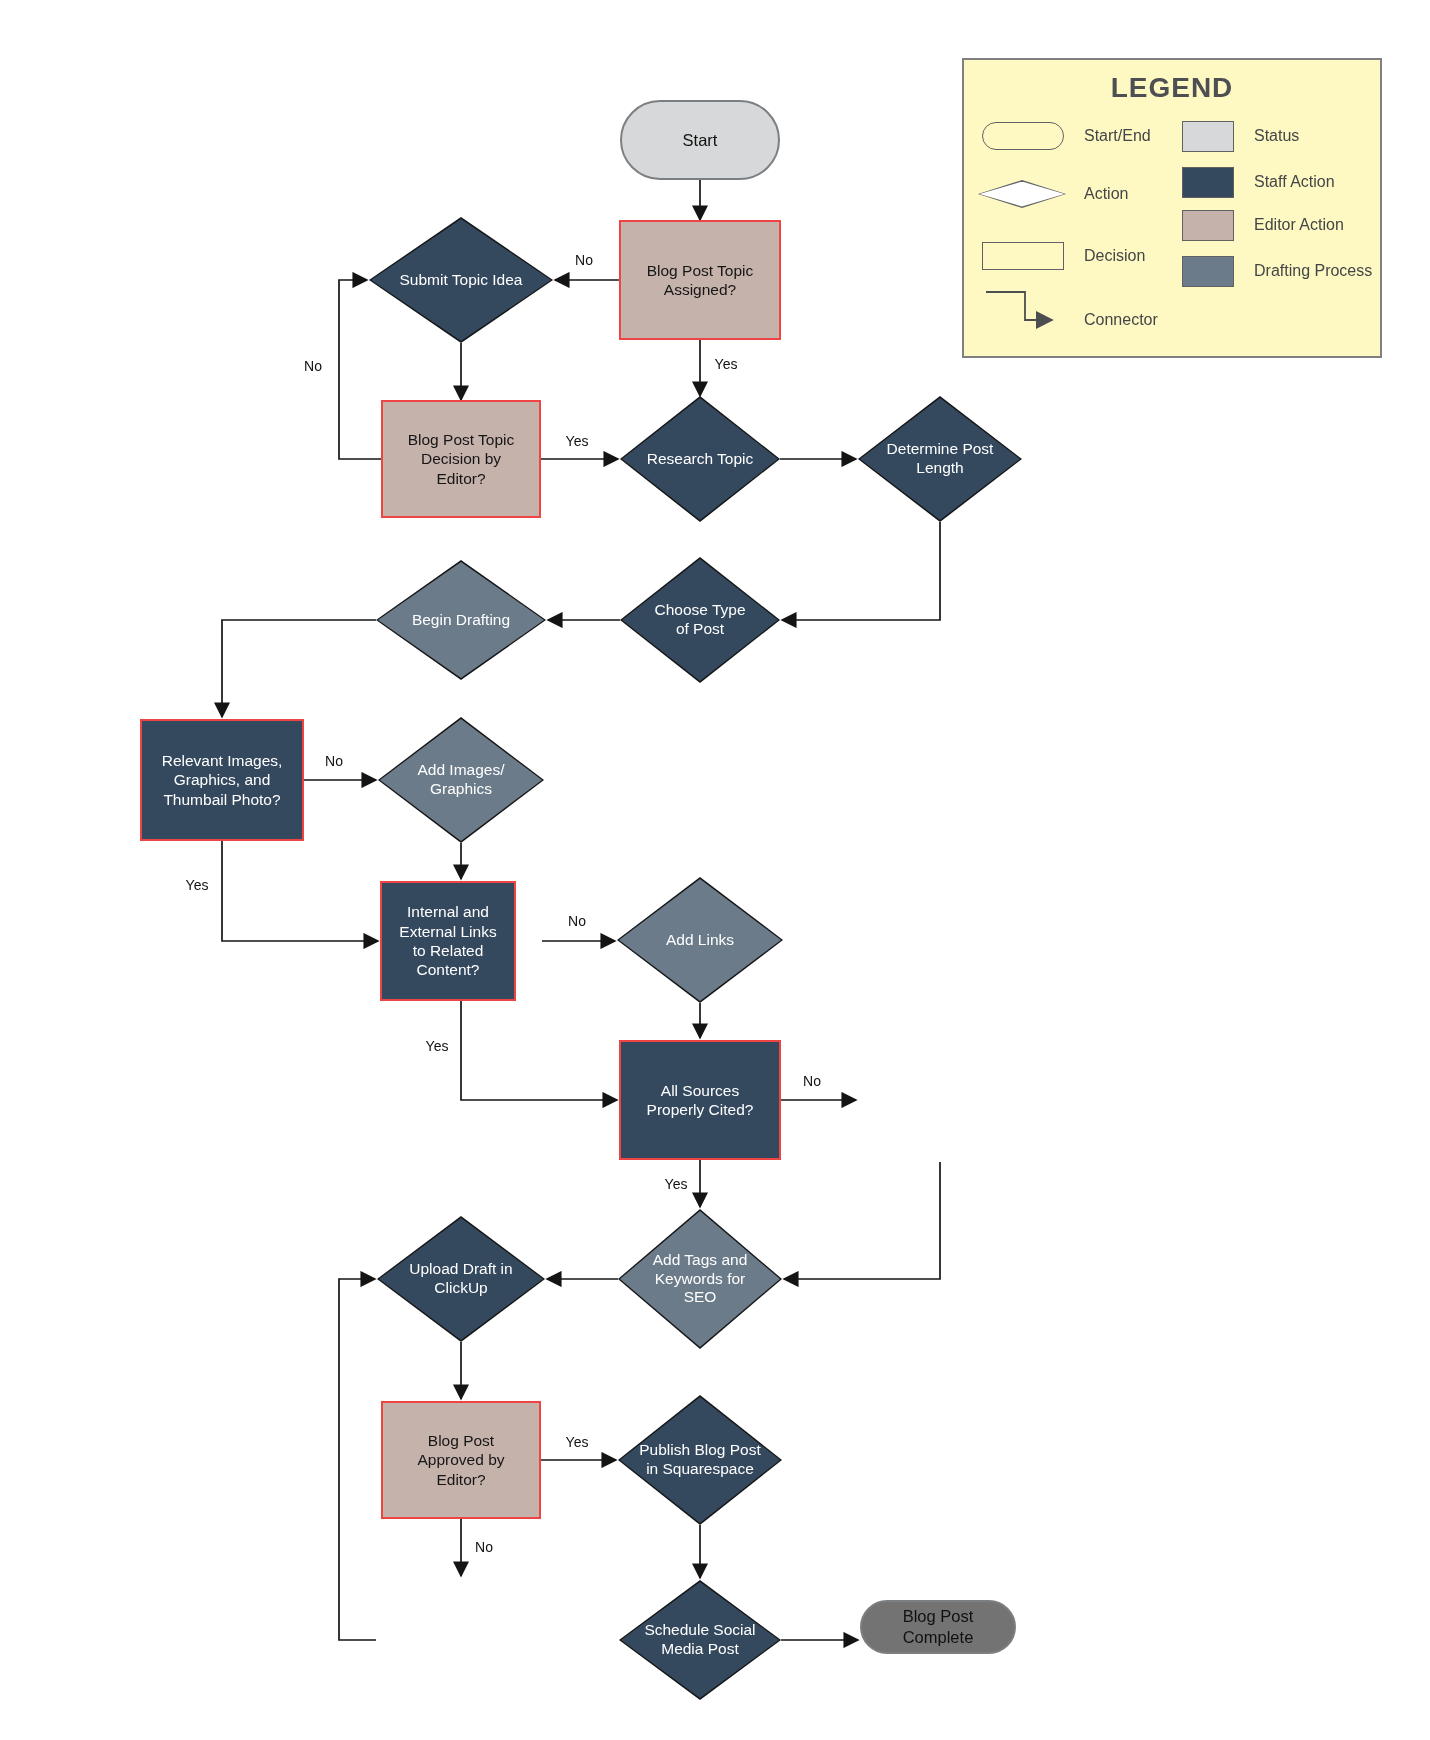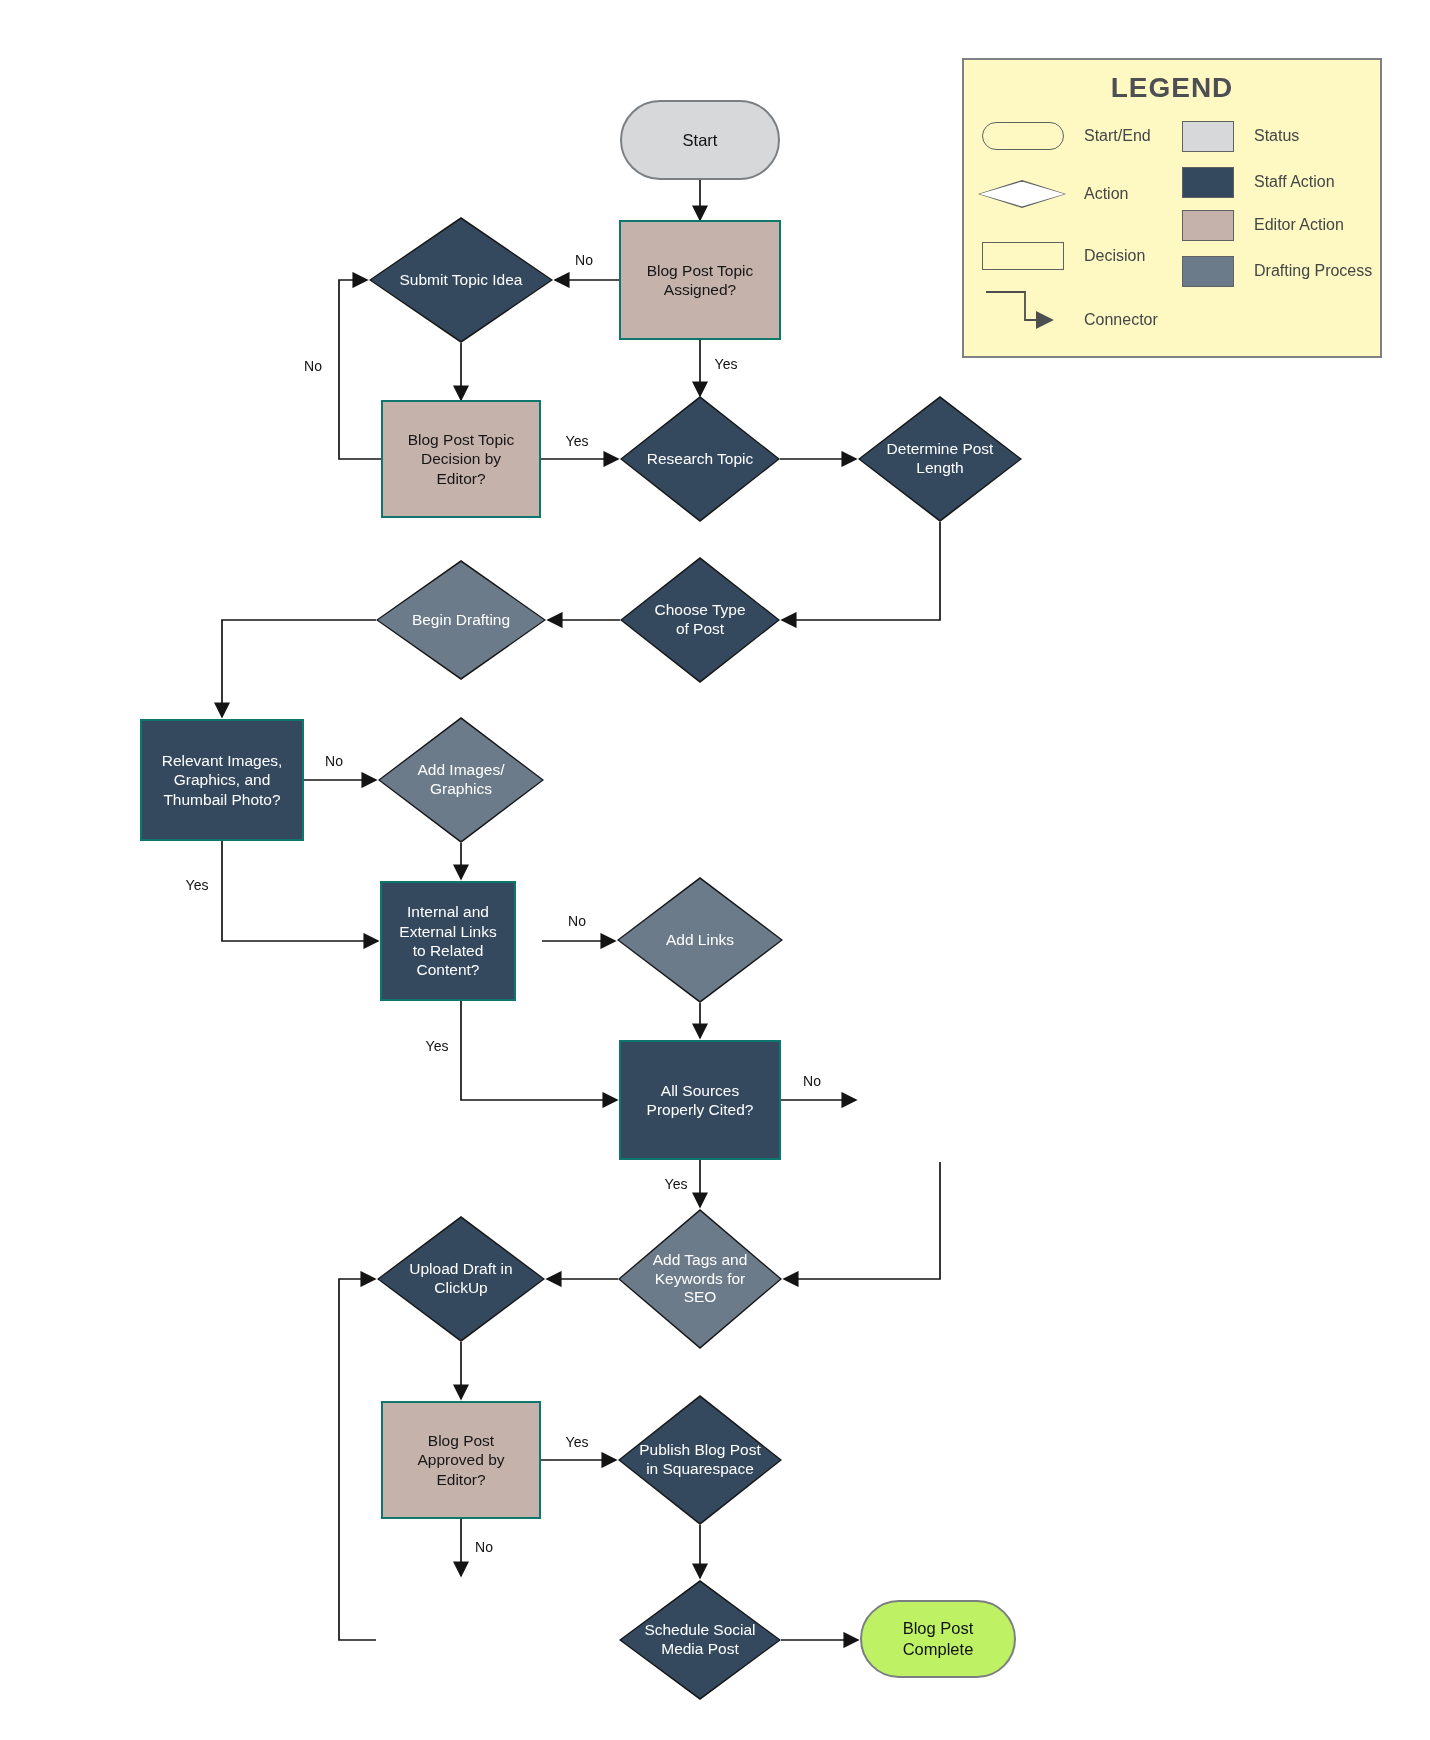--- a/index.html
+++ b/index.html
@@ -4,21 +4,21 @@
 <style>
   html,body{margin:0;padding:0;background:#ffffff;}
   .canvas{
     position:relative;width:1430px;height:1740px;background:#ffffff;
     font-family:"Liberation Sans", sans-serif;overflow:hidden;
   }
   svg.wires{position:absolute;left:0;top:0;width:1430px;height:1740px;}
   
   .node{position:absolute;display:flex;align-items:center;justify-content:center;
         text-align:center;font-size:15.5px;line-height:1.25;box-sizing:border-box;}
-  .rnode{border:2px solid #0f766e;padding:4px 17px;}
+  .rnode{border:2px solid #ef4444;padding:4px 17px;}
   .onode{border:2px solid #7c7f82;border-radius:42px;font-size:16.5px;color:#111;padding:4px 10px;}
   .diamond{position:absolute;}
   .dshape{position:absolute;inset:0;background:#161616;
           clip-path:polygon(50% 0,100% 50%,50% 100%,0 50%);}
   .dfill{position:absolute;inset:2px;
           clip-path:polygon(50% 0,100% 50%,50% 100%,0 50%);}
   .dtext{position:absolute;inset:0;display:flex;align-items:center;justify-content:center;
          text-align:center;font-size:15.5px;line-height:1.22;padding:0 26px;}
   .t-white{color:#ffffff;}
   .t-dark{color:#161616;}
@@ -78,21 +78,21 @@
       <path d="M376,1640 H339 V1279 H375" marker-end="url(#arr)"></path>
       <path d="M700,1525 V1578" marker-end="url(#arr)"></path>
       <path d="M781,1640 H858" marker-end="url(#arr)"></path>
     </g>
   </svg>
 
   <div class="node onode" style="left: 620px; top: 100px; width: 160px; height: 80px; background: rgb(214, 216, 217);">
       <span>Start</span>
     </div>
 
-  <div class="node onode" style="left: 860px; top: 1600px; width: 156px; height: 78px; background: #bef264;">
+  <div class="node onode" style="left: 860px; top: 1600px; width: 156px; height: 54px; background: #737373;">
       <span>Blog Post Complete</span>
     </div>
 
   <div class="node rnode t-dark" style="left: 619px; top: 220px; width: 162px; height: 120px; background: rgb(197, 178, 171);">
       <span>Blog Post Topic Assigned?</span>
     </div>
 
   <div class="node rnode t-dark" style="left: 381px; top: 400px; width: 160px; height: 118px; background: rgb(197, 178, 171);">
       <span>Blog Post Topic Decision by Editor?</span>
     </div>

